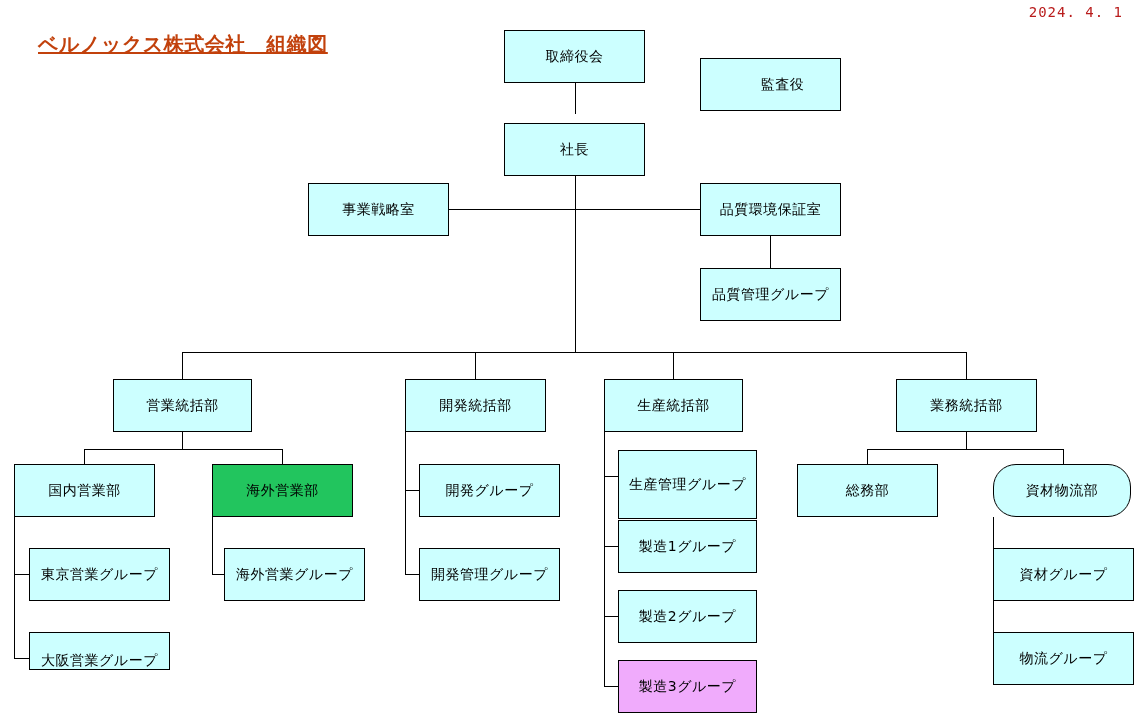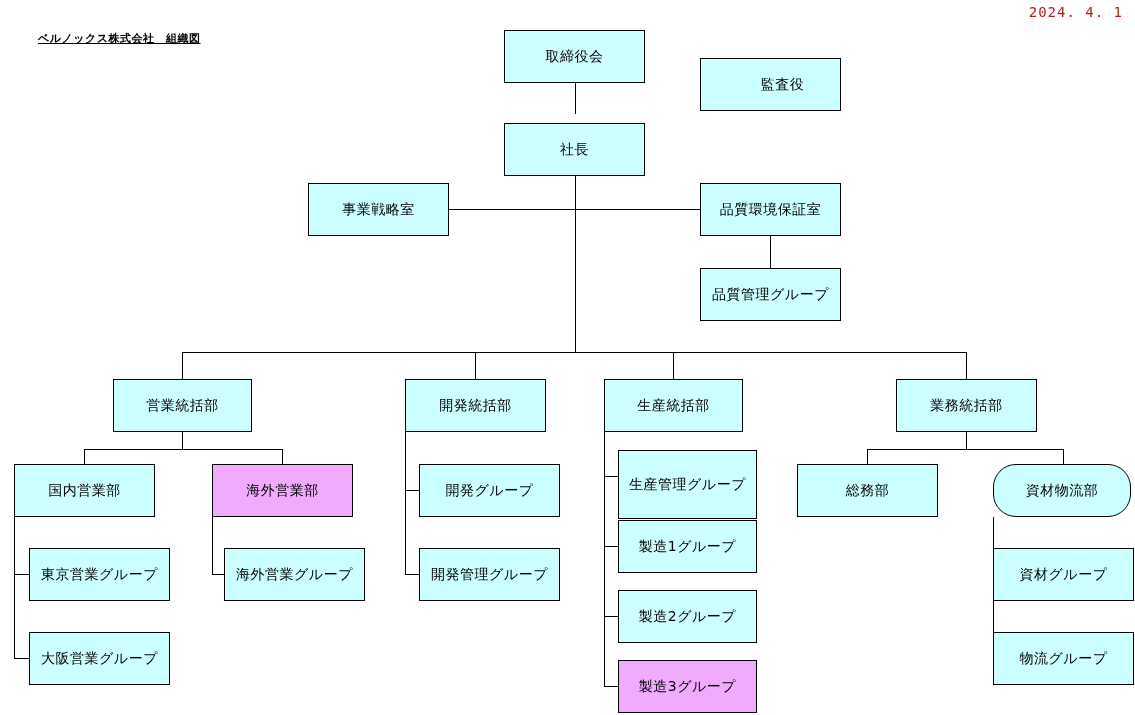--- a/index.html
+++ b/index.html
@@ -35,23 +35,23 @@
   .line {
     position: absolute;
     background: #000000;
   }
   .vline { width: 1px; }
   .hline { height: 1px; }
   #doc-title {
     position: absolute;
     left: 38px;
     top: 31px;
-    font-size: 11px;
+    font-size: 20px;
     font-weight: bold;
-    color: #000000;
+    color: #c2410c;
     text-decoration: underline;
     white-space: nowrap;
     letter-spacing: 0.5px;
   }
   #doc-date {
     position: absolute;
     right: 12px;
     top: 4px;
     font-size: 14px;
     color: #b91c1c;
@@ -132,30 +132,30 @@
   <div class="node" style="left: 604px; top: 379px; width: 139px; height: 53px; background: rgb(204, 255, 255);">
       <span>生産統括部</span>
     </div>
   <div class="node" style="left: 896px; top: 379px; width: 141px; height: 53px; background: rgb(204, 255, 255);">
       <span>業務統括部</span>
     </div>
 
   <div class="node" style="left: 14px; top: 464px; width: 141px; height: 53px; background: rgb(204, 255, 255);">
       <span>国内営業部</span>
     </div>
-  <div class="node" style="left: 212px; top: 464px; width: 141px; height: 53px; background: #f0abfc;">
+  <div class="node" style="left: 212px; top: 464px; width: 141px; height: 53px; background: #22c55e;">
       <span>海外営業部</span>
     </div>
   <div class="node" style="left: 29px; top: 548px; width: 141px; height: 53px; background: rgb(204, 255, 255);">
       <span>東京営業グループ</span>
     </div>
   <div class="node" style="left: 224px; top: 548px; width: 141px; height: 53px; background: rgb(204, 255, 255);">
       <span>海外営業グループ</span>
     </div>
-  <div class="node" style="left: 29px; top: 632px; width: 141px; height: 53px; background: rgb(204, 255, 255);">
+  <div class="node" style="left: 29px; top: 632px; width: 141px; height: 38px; background: rgb(204, 255, 255); align-items: flex-end;">
       <span>大阪営業グループ</span>
     </div>
 
   <div class="node" style="left: 419px; top: 464px; width: 141px; height: 53px; background: rgb(204, 255, 255);">
       <span>開発グループ</span>
     </div>
   <div class="node" style="left: 419px; top: 548px; width: 141px; height: 53px; background: rgb(204, 255, 255);">
       <span>開発管理グループ</span>
     </div>
 

